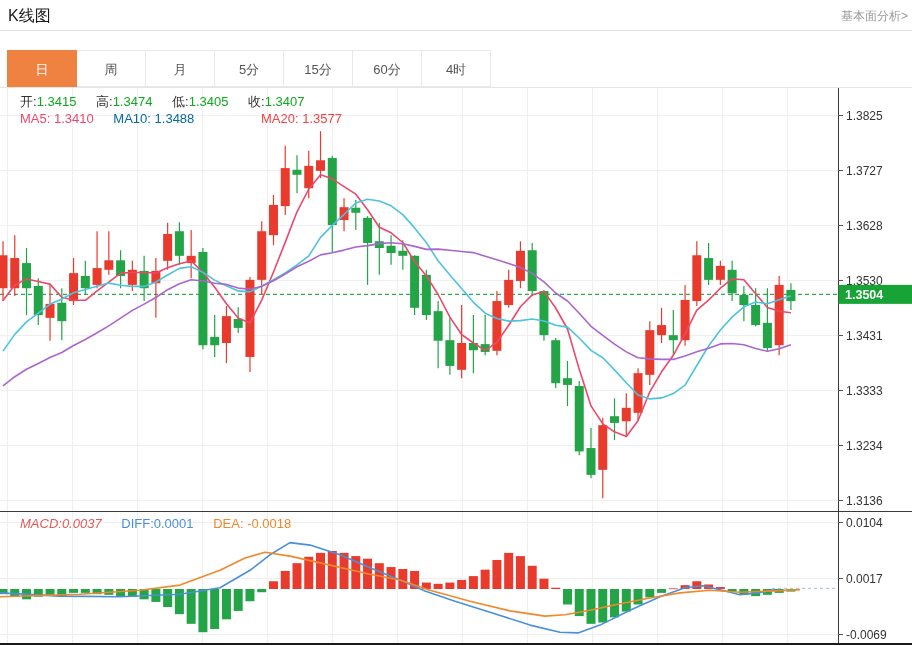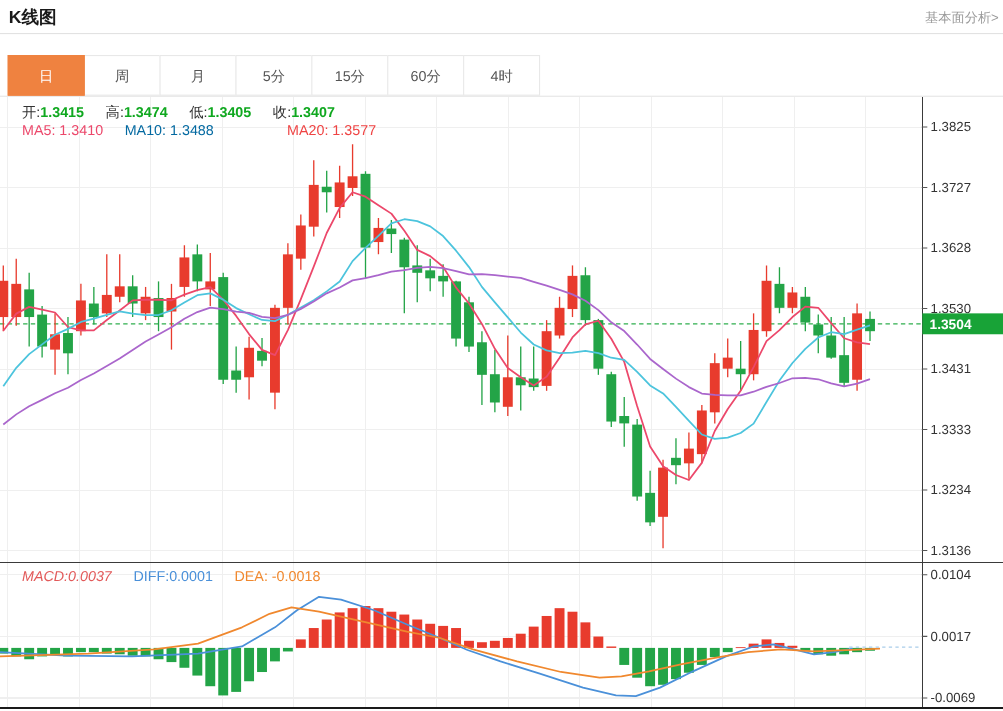--- a/index.html
+++ b/index.html
@@ -1,30 +1,30 @@
 <!DOCTYPE html>
 <html><head>
 <meta charset="utf-8">
 <style>
   html,body{margin:0;padding:0;background:#fff;}
   body{width:912px;height:646px;position:relative;overflow:hidden;
        font-family:"Liberation Sans","DejaVu Sans",sans-serif;-webkit-font-smoothing:antialiased;}
-  .page-title{position:absolute;left:8px;top:6px;font-size:16px;font-weight:bold;color:#1a1a1a;}
+  .page-title{position:absolute;left:8px;top:6px;font-size:16px;font-weight:normal;color:#1a1a1a;}
   .top-link{position:absolute;right:4px;top:8px;font-size:12px;color:#999;cursor:pointer;text-decoration:none;}
   .title-divider{position:absolute;left:0;top:30px;width:912px;height:1px;background:#e2e2e2;}
   .tabbar{position:absolute;left:8px;top:50px;display:flex;}
   .tab{width:70px;height:37px;line-height:37px;text-align:center;font-size:13px;color:#555;
        background:#fff;border:1px solid #e8e8e8;margin-left:-1px;box-sizing:border-box;cursor:pointer;}
   .tab.active{background:#ef8240;color:#fff;border-color:#ef8240;z-index:2;}
   .tab-underline{position:absolute;left:0;top:87px;width:912px;height:1px;background:#e5e5e5;}
   .chart-wrap{position:absolute;left:0;top:88px;width:780px;height:558px;}
   .legend-row{position:absolute;font-size:13px;white-space:nowrap;z-index:5;}
   .legend-item{margin-right:16px;}
   .lg-label{color:#333;}
-  .lg-value{font-weight:700;}
+  .lg-value{font-weight:400;}
   svg{display:block;}
 </style>
 </head>
 <body>
 
 <div class="page-title">K线图</div>
 <a class="top-link">基本面分析&gt;</a>
 <div class="title-divider"></div>
 
 <div class="tabbar">

